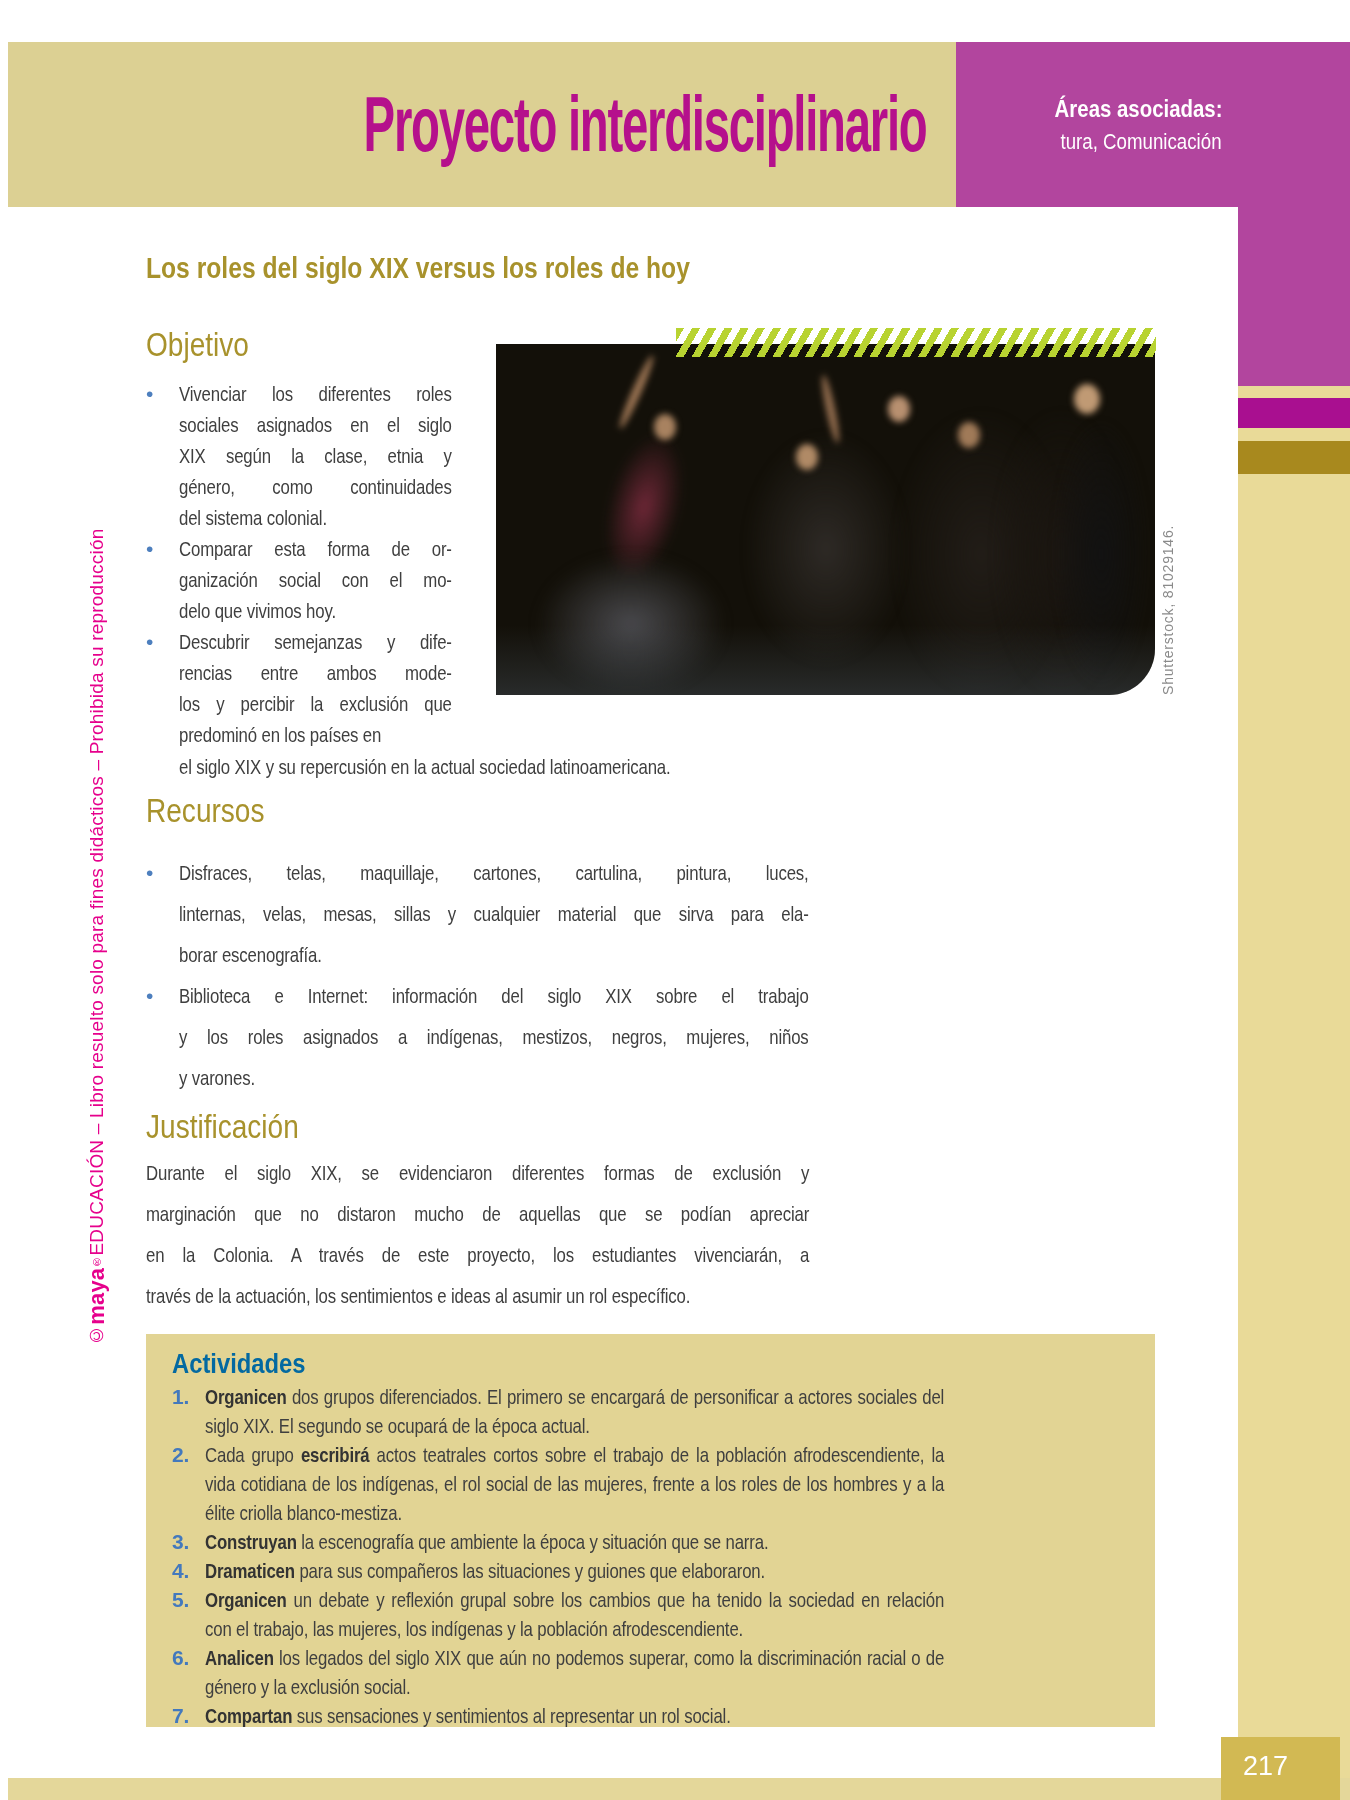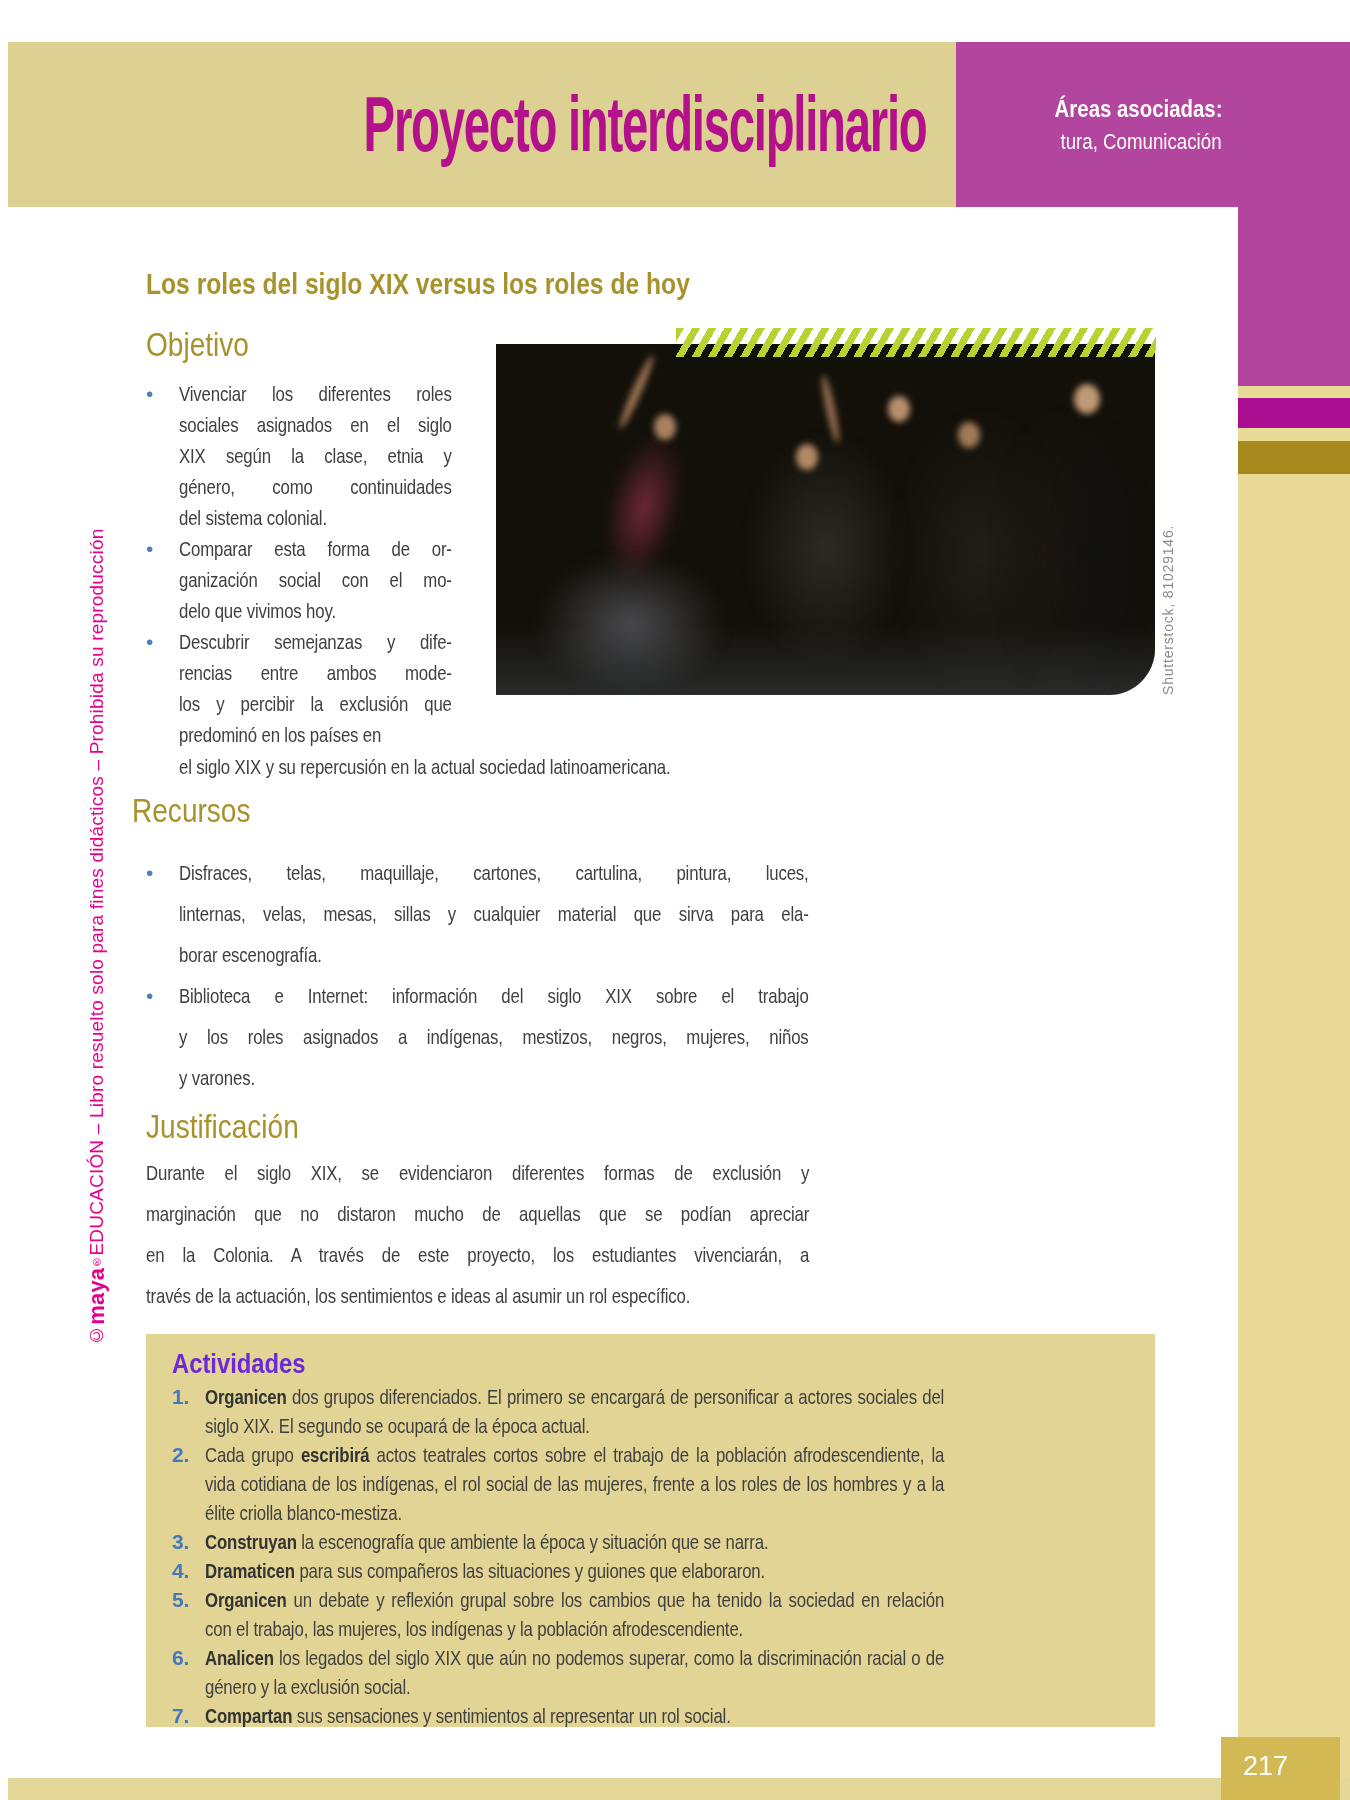--- a/index.html
+++ b/index.html
@@ -36,23 +36,23 @@
 
   
   #watermark{left:84px;top:490px;height:822px;width:30px;writing-mode:vertical-rl;transform:rotate(180deg);
         color:#e6008c;font-size:19px;white-space:nowrap;letter-spacing:0.2px;}
   #watermark .brand{font-weight:bold;font-size:22px;}
   #watermark .reg{font-size:11px;}
 
   
   .gold-h{color:#a8922c;white-space:nowrap;}
   .gold-h span{display:inline-block;transform:scaleX(0.85);transform-origin:left center;}
-  #h-main{left:146px;top:234px;}#h-main span{font-size:29px;font-weight:bold;}
+  #h-main{left:146px;top:218px;}#h-main span{font-size:29px;font-weight:bold;}
   #h-objetivo{left:146px;top:292px;}#h-objetivo span{font-size:33px;font-weight:500;}
-  #h-recursos{left:132px;top:758px;}#h-recursos span{font-size:33px;font-weight:500;}
+  #h-recursos{left:146px;top:758px;}#h-recursos span{font-size:33px;font-weight:500;}
   #h-justificacion{left:146px;top:1074px;}#h-justificacion span{font-size:33px;font-weight:500;}
 
   
   .blk{font-size:21px;letter-spacing:-0.2px;}
   .cx{transform:scaleX(0.8);transform-origin:0 0;}
   .jline{text-align:justify;text-align-last:justify;}
   .lline{text-align:left;text-align-last:left;}
   .bullet-item{display:flex;}
   .bdot{width:33px;color:#4d7fbe;flex:none;font-size:21px;}
   #objetivo-list{left:146px;top:344px;width:420px;}
@@ -60,21 +60,21 @@
   #objetivo-list .bdot{line-height:31px;}
   #cont-line{left:179px;top:717px;width:788px;line-height:31px;}
   #recursos-list{left:146px;top:818px;width:840px;}
   #recursos-list .lines{width:787px;line-height:41px;}
   #recursos-list .bdot{line-height:41px;}
   #just-lines{left:146px;top:1118px;width:829px;line-height:41px;}
 
   
   #act-box{left:146px;top:1300px;width:1009px;height:393px;background:#e2d494;box-sizing:border-box;
         padding:12px 26px 0 26px;}
-  #h-actividades{color:#6d28d9;}
+  #h-actividades{color:#0369a1;}
   #h-actividades span{display:inline-block;transform:scaleX(0.85);transform-origin:left center;
         font-size:28px;font-weight:bold;line-height:36px;}
   .act-item{display:flex;}
   .anum{width:33px;flex:none;color:#4379bd;font-weight:bold;font-size:21px;line-height:29px;}
   .act-item .lines{width:1150px;line-height:29px;}
   .act-item b{font-weight:bold;color:#333;}
 
   
   #photo{left:496px;top:310px;width:659px;height:351px;background:#131009;
         border-bottom-right-radius:46px;overflow:hidden;}

